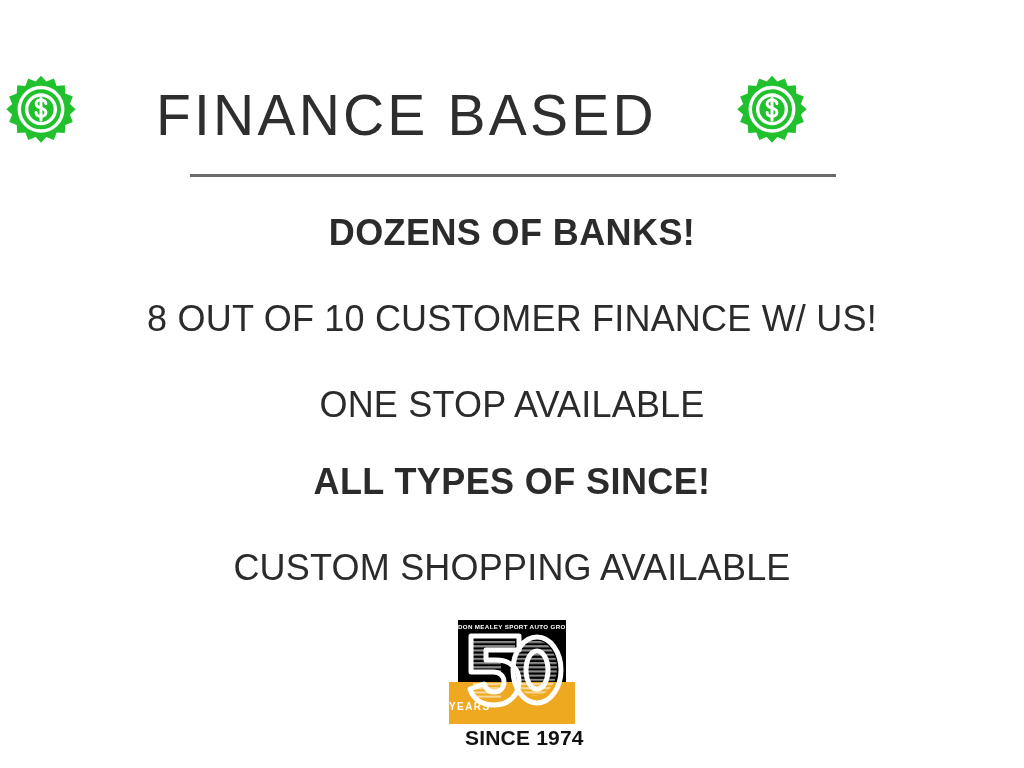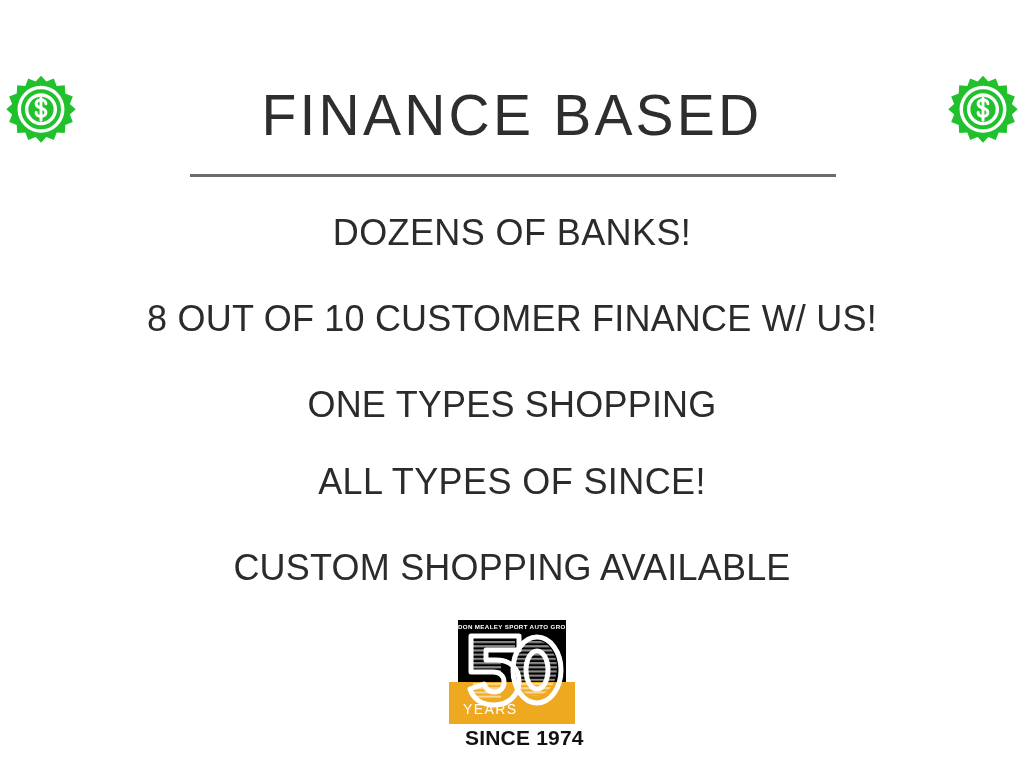--- a/index.html
+++ b/index.html
@@ -27,23 +27,23 @@
   .header {
     position: absolute;
     left: 0;
     right: 0;
     top: 74px;
     height: 110px;
   }
   .header-row {
     display: flex;
     align-items: center;
-    justify-content: space-between;
+    justify-content: flex-start;
     height: 82px;
-    gap: 0;
+    gap: 16px;
   }
   .gear-icon {
     width: 82px;
     height: 82px;
     flex: 0 0 82px;
     display: block;
   }
   .gear-icon.left  { margin-right: 58px; }
   .gear-icon.right { margin-left: 58px; }
 
@@ -77,21 +77,21 @@
   .copy-block { margin: 0; }
   .copy-block + .copy-block { margin-top: 36px; }
 
   .line {
     line-height: 1.16;
     white-space: nowrap;
     color: #2b2b2b;
   }
   .line.head {
     font-size: 36px;
-    font-weight: 400;
+    font-weight: 700;
     letter-spacing: 0.4px;
   }
   .line.sub {
     font-size: 36px;
     font-weight: 400;
     letter-spacing: 0.2px;
     margin-top: 44px;
   }
 
   
@@ -138,25 +138,25 @@
   }
   .logo-fifty {
     position: absolute;
     left: 0;
     top: 0;
     width: 126px;
     height: 104px;
   }
   .logo-years {
     position: absolute;
-    left: 14px;
+    left: 0;
     top: 82px;
     color: #ffffff;
-    font-size: 14px;
-    font-weight: 400;
+    font-size: 10px;
+    font-weight: 700;
     letter-spacing: 1.4px;
     line-height: 1;
   }
   .logo-since {
     margin-top: 2px;
     text-align: center;
     font-size: 21px;
     font-weight: 700;
     letter-spacing: 0.2px;
     color: #111111;
@@ -228,21 +228,21 @@
   </div>
 
   <div class="body-copy">
 
     <div class="copy-block">
       <div class="line head">DOZENS OF BANKS!</div>
       <div class="line sub">8 OUT OF 10 CUSTOMER FINANCE W/ US!</div>
     </div>
 
     <div class="copy-block">
-      <div class="line sub">ONE TYPES SHOPPING</div>
+      <div class="line sub">ONE STOP AVAILABLE</div>
     </div>
 
     <div class="copy-block">
       <div class="line head">ALL TYPES OF SINCE!</div>
       <div class="line sub">CUSTOM SHOPPING AVAILABLE</div>
     </div>
 
   </div>
 
   <div class="logo">

